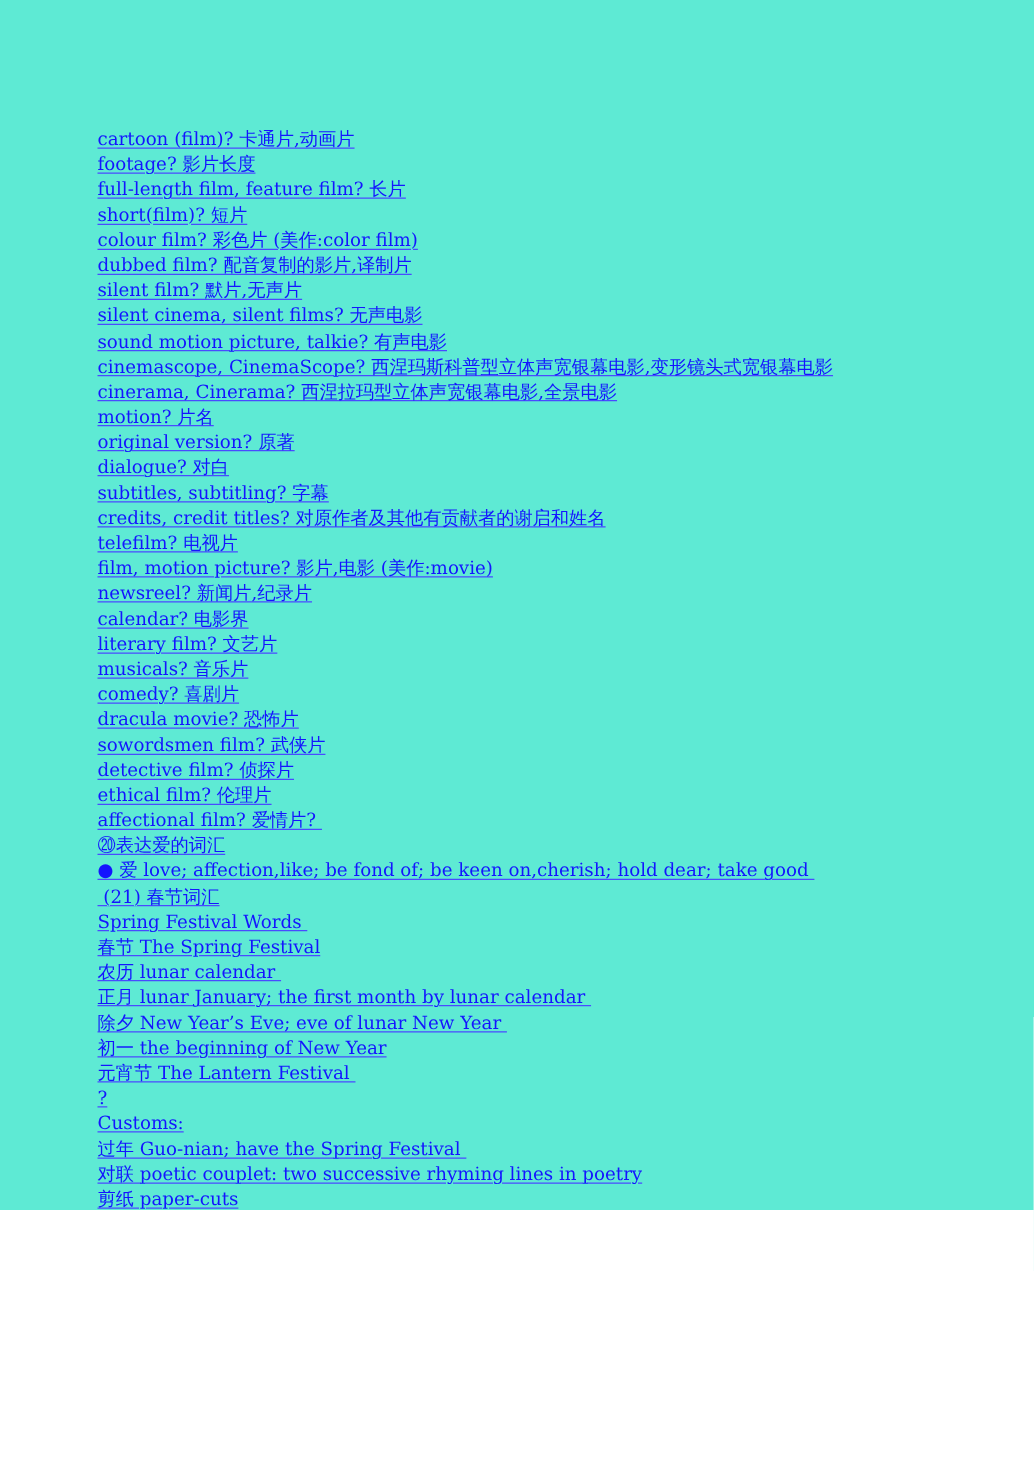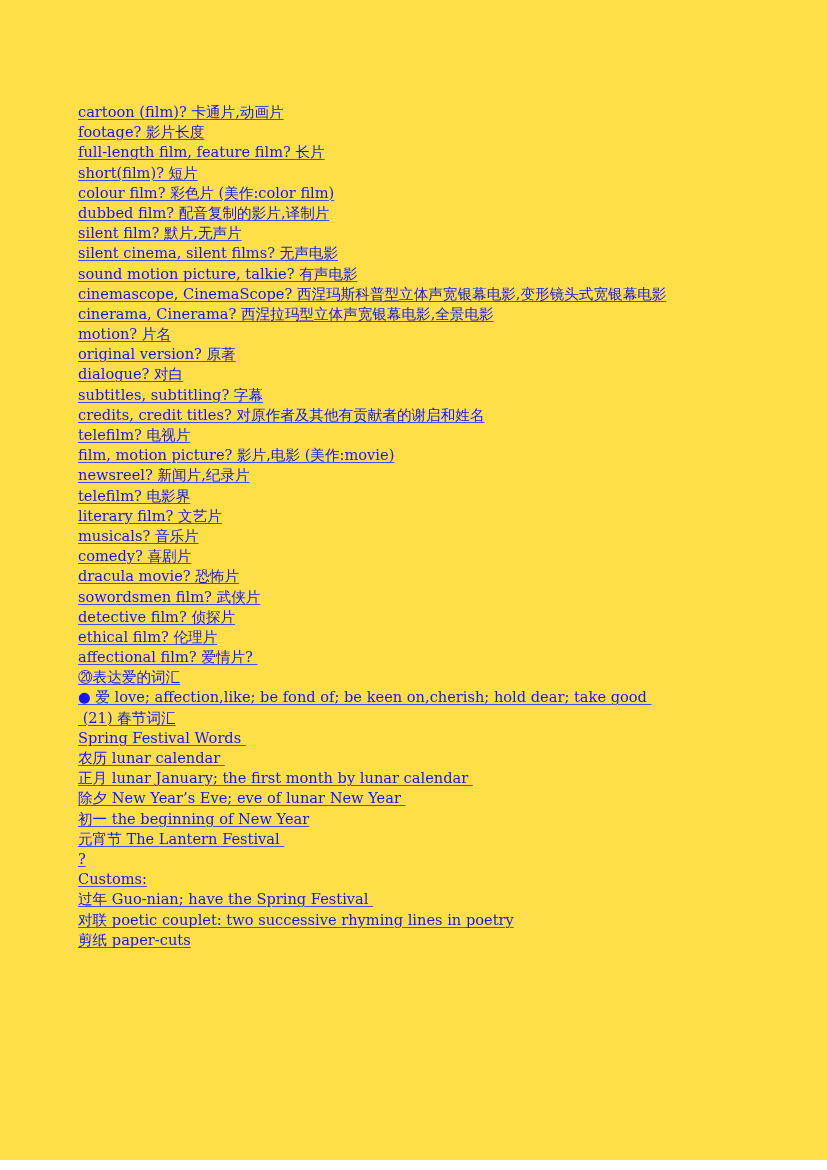--- a/index.html
+++ b/index.html
@@ -9,22 +9,22 @@
   }
   body {
     width: 827px;
     height: 1170px;
     overflow: hidden;
     font-family: "DejaVu Serif", "Liberation Serif", serif;
   }
   .page {
     position: relative;
     width: 827px;
-    height: 1160px;
-    background: #fde047;
+    height: 968px;
+    background: #5eead4;
     box-sizing: border-box;
   }
   .doc-body {
     position: absolute;
     left: 78px;
     top: 102px;
     width: 700px;
   }
   .line {
     display: block;
@@ -62,33 +62,34 @@
       <div class="line"><span class="ul">cinemascope, CinemaScope? 西涅玛斯科普型立体声宽银幕电影,变形镜头式宽银幕电影</span></div>
       <div class="line"><span class="ul">cinerama, Cinerama? 西涅拉玛型立体声宽银幕电影,全景电影</span></div>
       <div class="line"><span class="ul">motion? 片名</span></div>
       <div class="line"><span class="ul">original version? 原著</span></div>
       <div class="line"><span class="ul">dialogue? 对白</span></div>
       <div class="line"><span class="ul">subtitles, subtitling? 字幕</span></div>
       <div class="line"><span class="ul">credits, credit titles? 对原作者及其他有贡献者的谢启和姓名</span></div>
       <div class="line"><span class="ul">telefilm? 电视片</span></div>
       <div class="line"><span class="ul">film, motion picture? 影片,电影 (美作:movie)</span></div>
       <div class="line"><span class="ul">newsreel? 新闻片,纪录片</span></div>
-      <div class="line"><span class="ul">telefilm? 电影界</span></div>
+      <div class="line"><span class="ul">calendar? 电影界</span></div>
       <div class="line"><span class="ul">literary film? 文艺片</span></div>
       <div class="line"><span class="ul">musicals? 音乐片</span></div>
       <div class="line"><span class="ul">comedy? 喜剧片</span></div>
       <div class="line"><span class="ul">dracula movie? 恐怖片</span></div>
       <div class="line"><span class="ul">sowordsmen film? 武侠片</span></div>
       <div class="line"><span class="ul">detective film? 侦探片</span></div>
       <div class="line"><span class="ul">ethical film? 伦理片</span></div>
       <div class="line"><span class="ul">affectional film? 爱情片? </span></div>
       <div class="line"><span class="ul">⑳表达爱的词汇</span></div>
       <div class="line"><span class="ul">● 爱 love; affection,like; be fond of; be keen on,cherish; hold dear; take good </span></div>
       <div class="line"><span class="ul"> (21) 春节词汇</span></div>
       <div class="line"><span class="ul">Spring Festival Words </span></div>
+      <div class="line"><span class="ul">春节 The Spring Festival</span></div>
       <div class="line"><span class="ul">农历 lunar calendar </span></div>
       <div class="line"><span class="ul">正月 lunar January; the first month by lunar calendar </span></div>
       <div class="line"><span class="ul">除夕 New Year’s Eve; eve of lunar New Year </span></div>
       <div class="line"><span class="ul">初一 the beginning of New Year</span></div>
       <div class="line"><span class="ul">元宵节 The Lantern Festival </span></div>
       <div class="line"><span class="ul">?</span></div>
       <div class="line"><span class="ul">Customs:</span></div>
       <div class="line"><span class="ul">过年 Guo-nian; have the Spring Festival </span></div>
       <div class="line"><span class="ul">对联 poetic couplet: two successive rhyming lines in poetry</span></div>
       <div class="line"><span class="ul">剪纸 paper-cuts</span></div>

